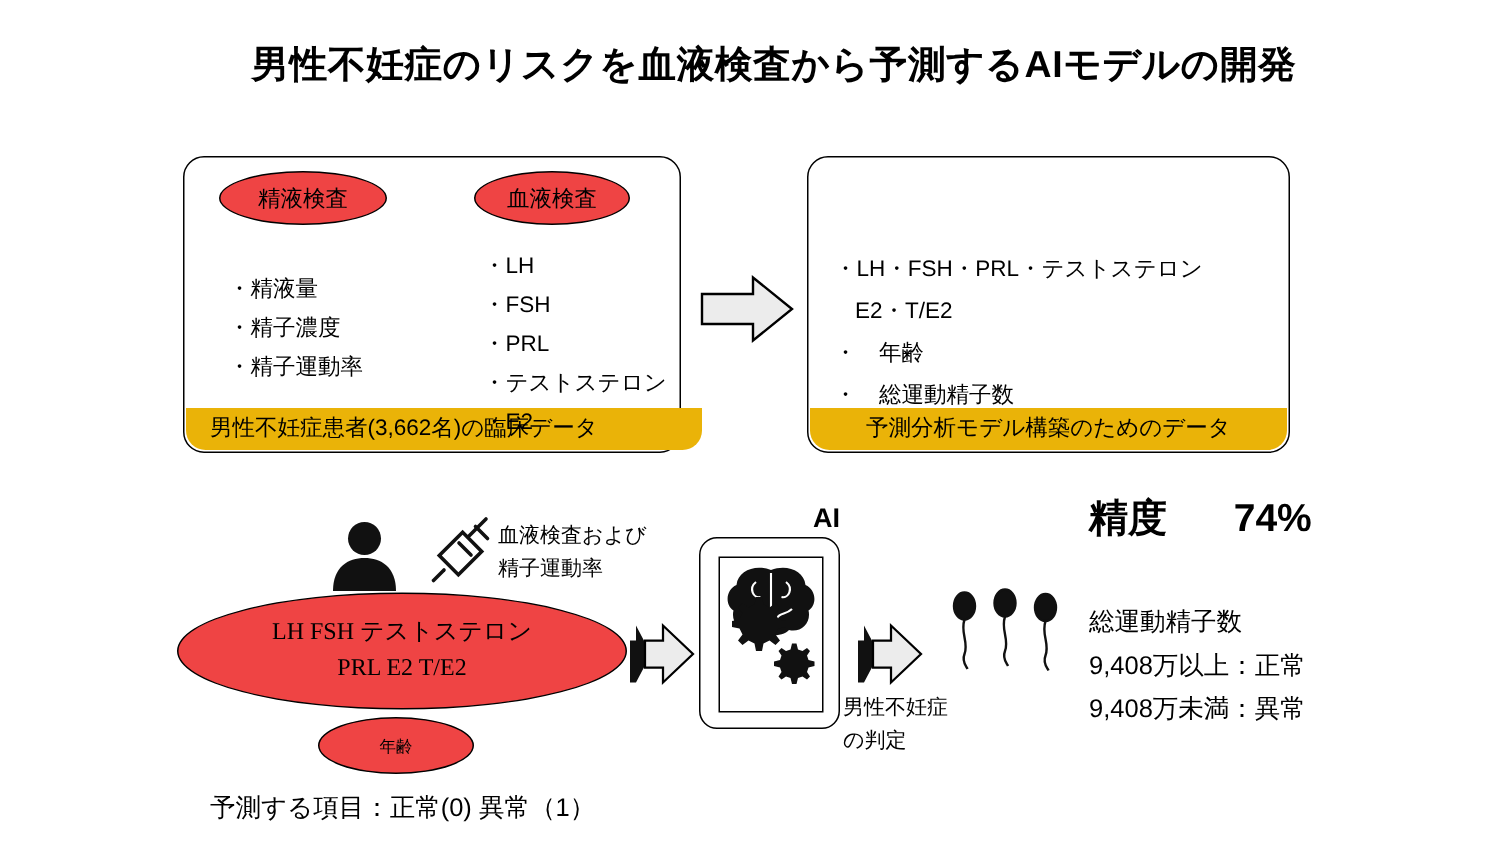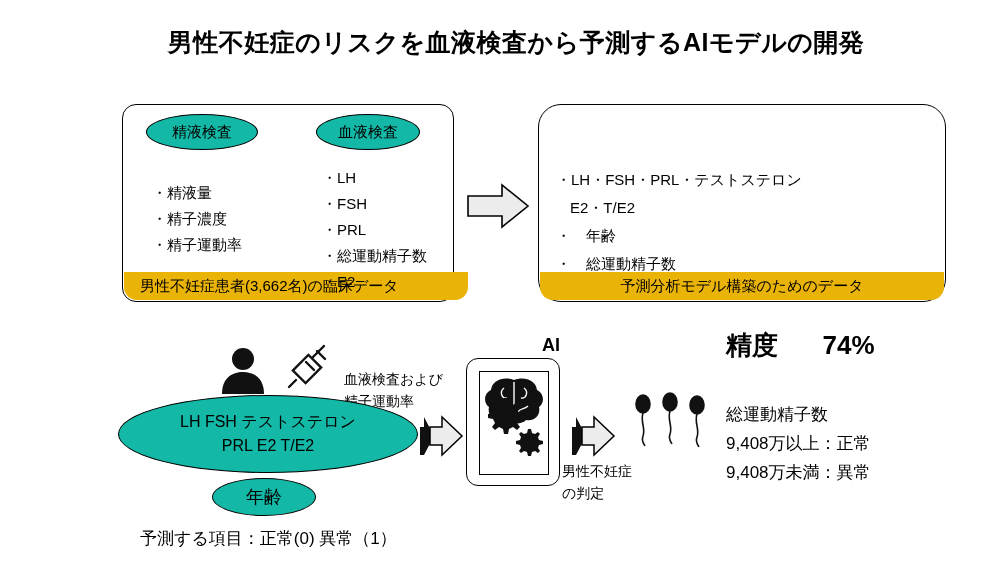--- a/index.html
+++ b/index.html
@@ -34,21 +34,21 @@
   }
 
   
   .panel {
     border: 1.6px solid #000;
     border-radius: 14px;
     background: #fff;
     box-sizing: border-box;
   }
   #panel-left  { left: 122px; top: 104px; width: 332px; height: 198px; }
-  #panel-right { left: 538px; top: 104px; width: 408px; height: 198px; border-radius: 23px; }
+  #panel-right { left: 538px; top: 104px; width: 322px; height: 198px; }
 
   
   .panel-footer {
     position: absolute;
     left: 1px;
     bottom: 1px;
     width: calc(100% - 2px);
     background: #eab308;
     border-bottom-left-radius: 13px;
     border-bottom-right-radius: 13px;
@@ -57,21 +57,21 @@
     height: 28px;
     text-align: center;
     white-space: nowrap;
   }
   #panel-left .panel-footer { text-align: left; padding-left: 16px; }
 
   
   .ellipse {
     border: 1.6px solid #000;
     border-radius: 50%;
-    background: #14b8a6;
+    background: #ef4444;
     box-sizing: border-box;
     display: flex;
     align-items: center;
     justify-content: center;
     font-size: 15px;
     white-space: nowrap;
   }
   #ell-semen { left: 146px; top: 114px; width: 112px; height: 36px; }
   #ell-blood { left: 316px; top: 114px; width: 104px; height: 36px; }
 
@@ -85,29 +85,30 @@
 
   
   .block-arrow { fill: #ececec; stroke: #000; stroke-width: 1.6; }
   #arrow-panels { left: 466px; top: 182px; }
 
   
   #ell-inputs {
     left: 118px; top: 395px; width: 300px; height: 78px;
     font-size: 16px; line-height: 24px; text-align: center;
     flex-direction: column;
-  }
-  #ell-age { left: 212px; top: 478px; width: 104px; height: 38px; font-size: 18px; }
+    font-family: Liberation Serif, serif;
+  }
+  #ell-age { left: 212px; top: 478px; width: 104px; height: 38px; font-size: 11px; }
 
   
   #person { left: 216px; top: 346px; }
   #syringe { left: 284px; top: 340px; }
 
   #lbl-input {
-    left: 332px; top: 368px; font-size: 14px; line-height: 22px; white-space: nowrap; margin-left: 12px;
+    left: 332px; top: 345px; font-size: 14px; line-height: 22px; white-space: nowrap;
   }
 
   
   #ai-box {
     left: 466px; top: 358px; width: 94px; height: 128px;
     border: 1.8px solid #000; border-radius: 12px; background: #fff; box-sizing: border-box;
   }
   #ai-label { left: 466px; top: 335px; width: 94px; text-align: right; font-size: 18px; font-weight: bold; }
   #ai-inner {
     position: absolute; left: 12px; top: 12px; width: 70px; height: 104px;
@@ -150,21 +151,21 @@
   <div class="abs bullets" id="list-semen">
     <div>・精液量</div>
     <div>・精子濃度</div>
     <div>・精子運動率</div>
   </div>
 
   <div class="abs bullets" id="list-blood">
     <div>・LH</div>
     <div>・FSH</div>
     <div>・PRL</div>
-    <div>・総運動精子数</div>
+    <div>・テストステロン</div>
     <div>・E2</div>
   </div>
 
   <svg class="abs" id="arrow-panels" width="64" height="48" viewBox="0 0 64 48">
     <polygon class="block-arrow" points="2,14 36,14 36,3 62,24 36,45 36,34 2,34"></polygon>
   </svg>
 
   <div class="abs panel" id="panel-right">
     <div class="panel-footer">予測分析モデル構築のためのデータ</div>
   </div>

